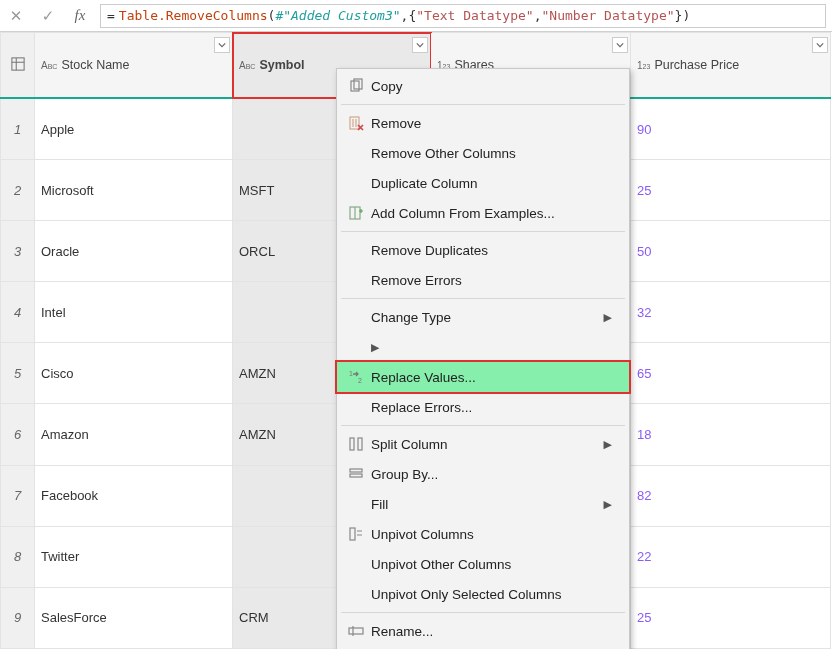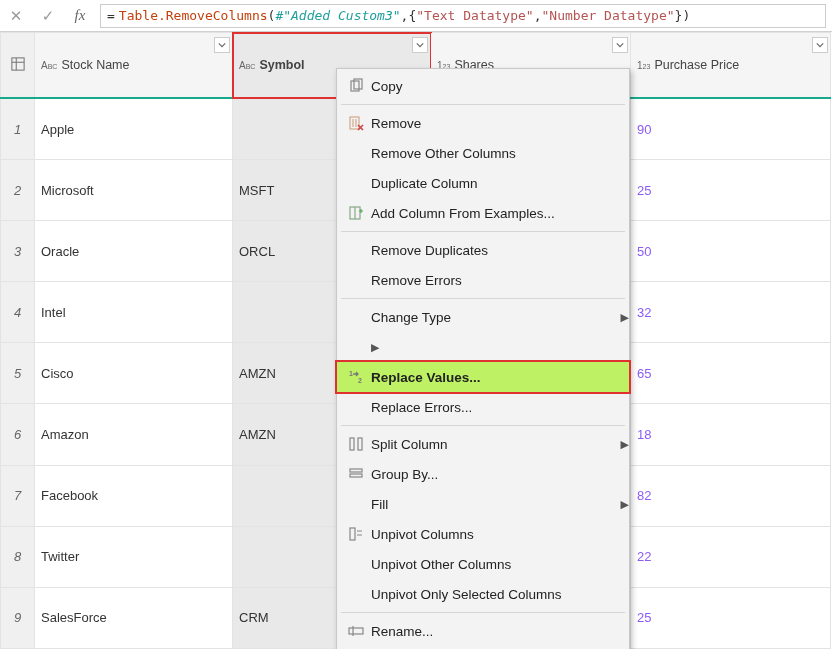--- a/index.html
+++ b/index.html
@@ -127,28 +127,27 @@
     background: #f3f3f3;
     border: 1px solid #c8c8c8;
     box-shadow: 2px 3px 6px rgba(0,0,0,0.25);
     padding: 2px 0;
     z-index: 50;
   }
   .ctx-item {
     display: flex;
     align-items: center;
     height: 30px;
-    padding: 0 0 0 4px;
+    padding: 0 17px 0 4px;
     font-size: 13.5px;
     color: #222;
     position: relative;
   }
   .ctx-item.highlighted {
-    background: #bef264;
-    font-weight: bold;
+    background: #86efac;
   }
   .ctx-item.highlighted::after{
     content:"";
     position:absolute;
     left:-2px; right:-2px; top:-2px; bottom:-2px;
     border:2px solid #e03131;
     pointer-events:none;
   }
   .ctx-ico {
     width: 30px;

